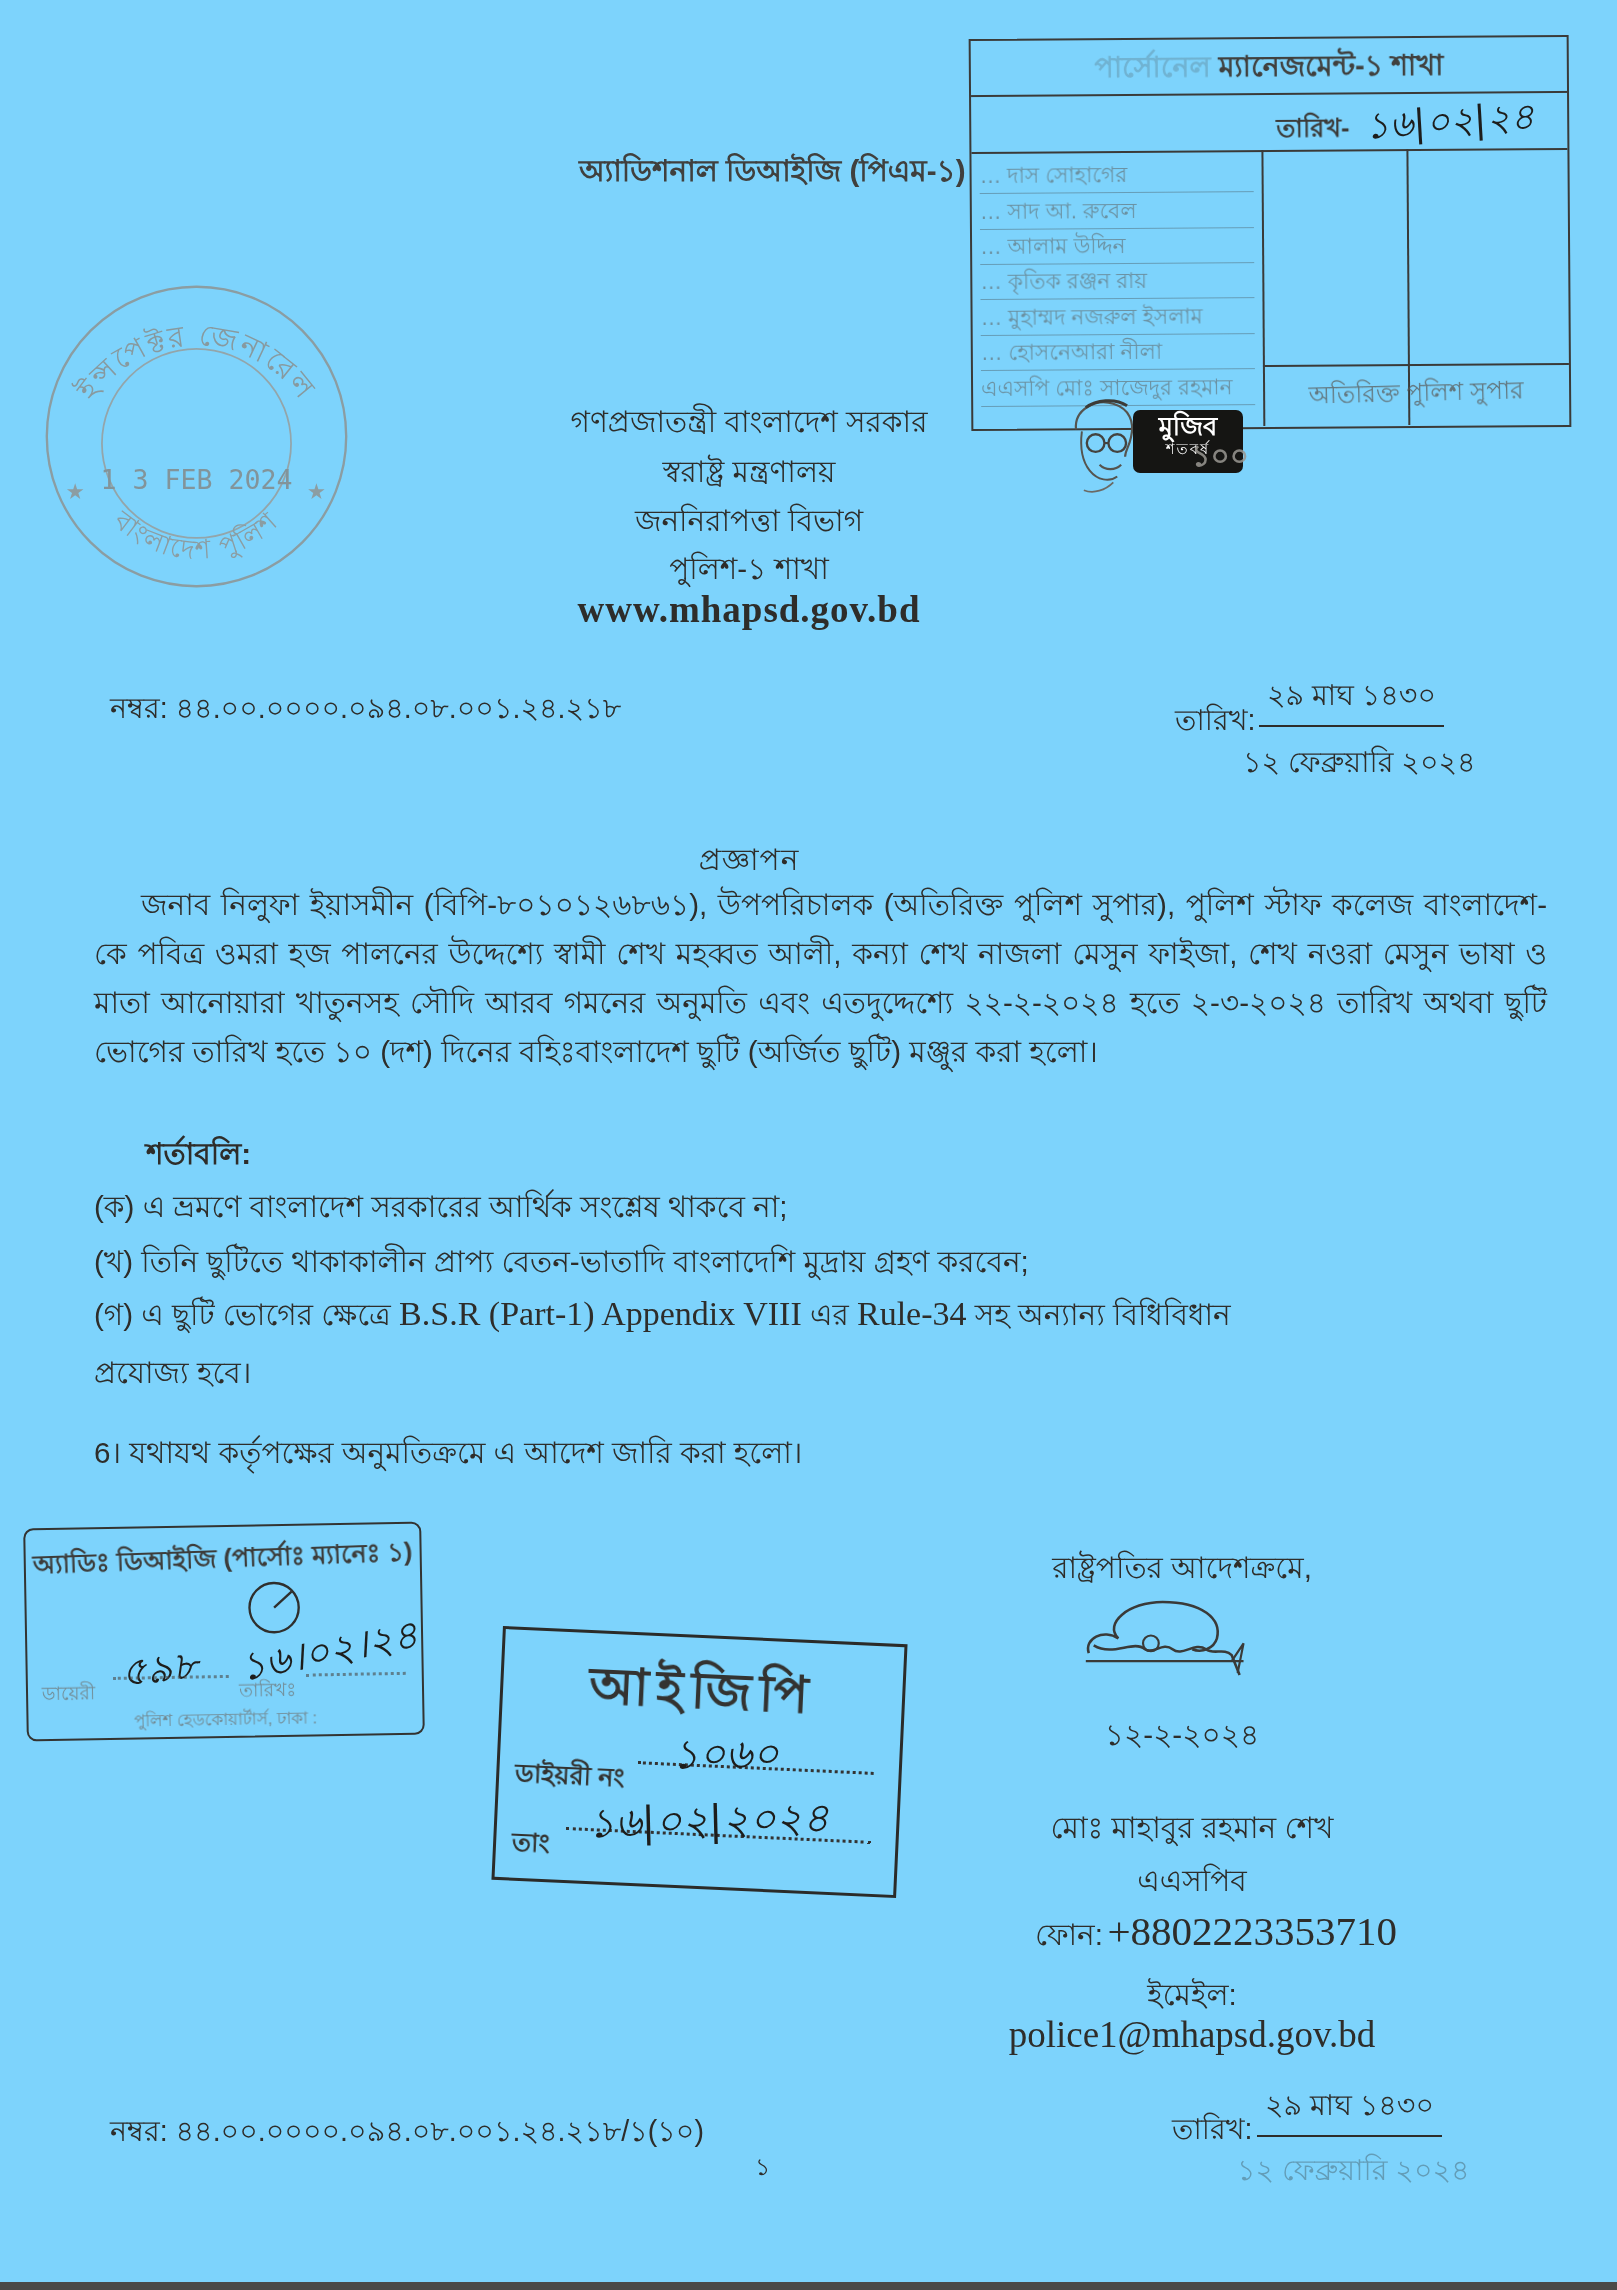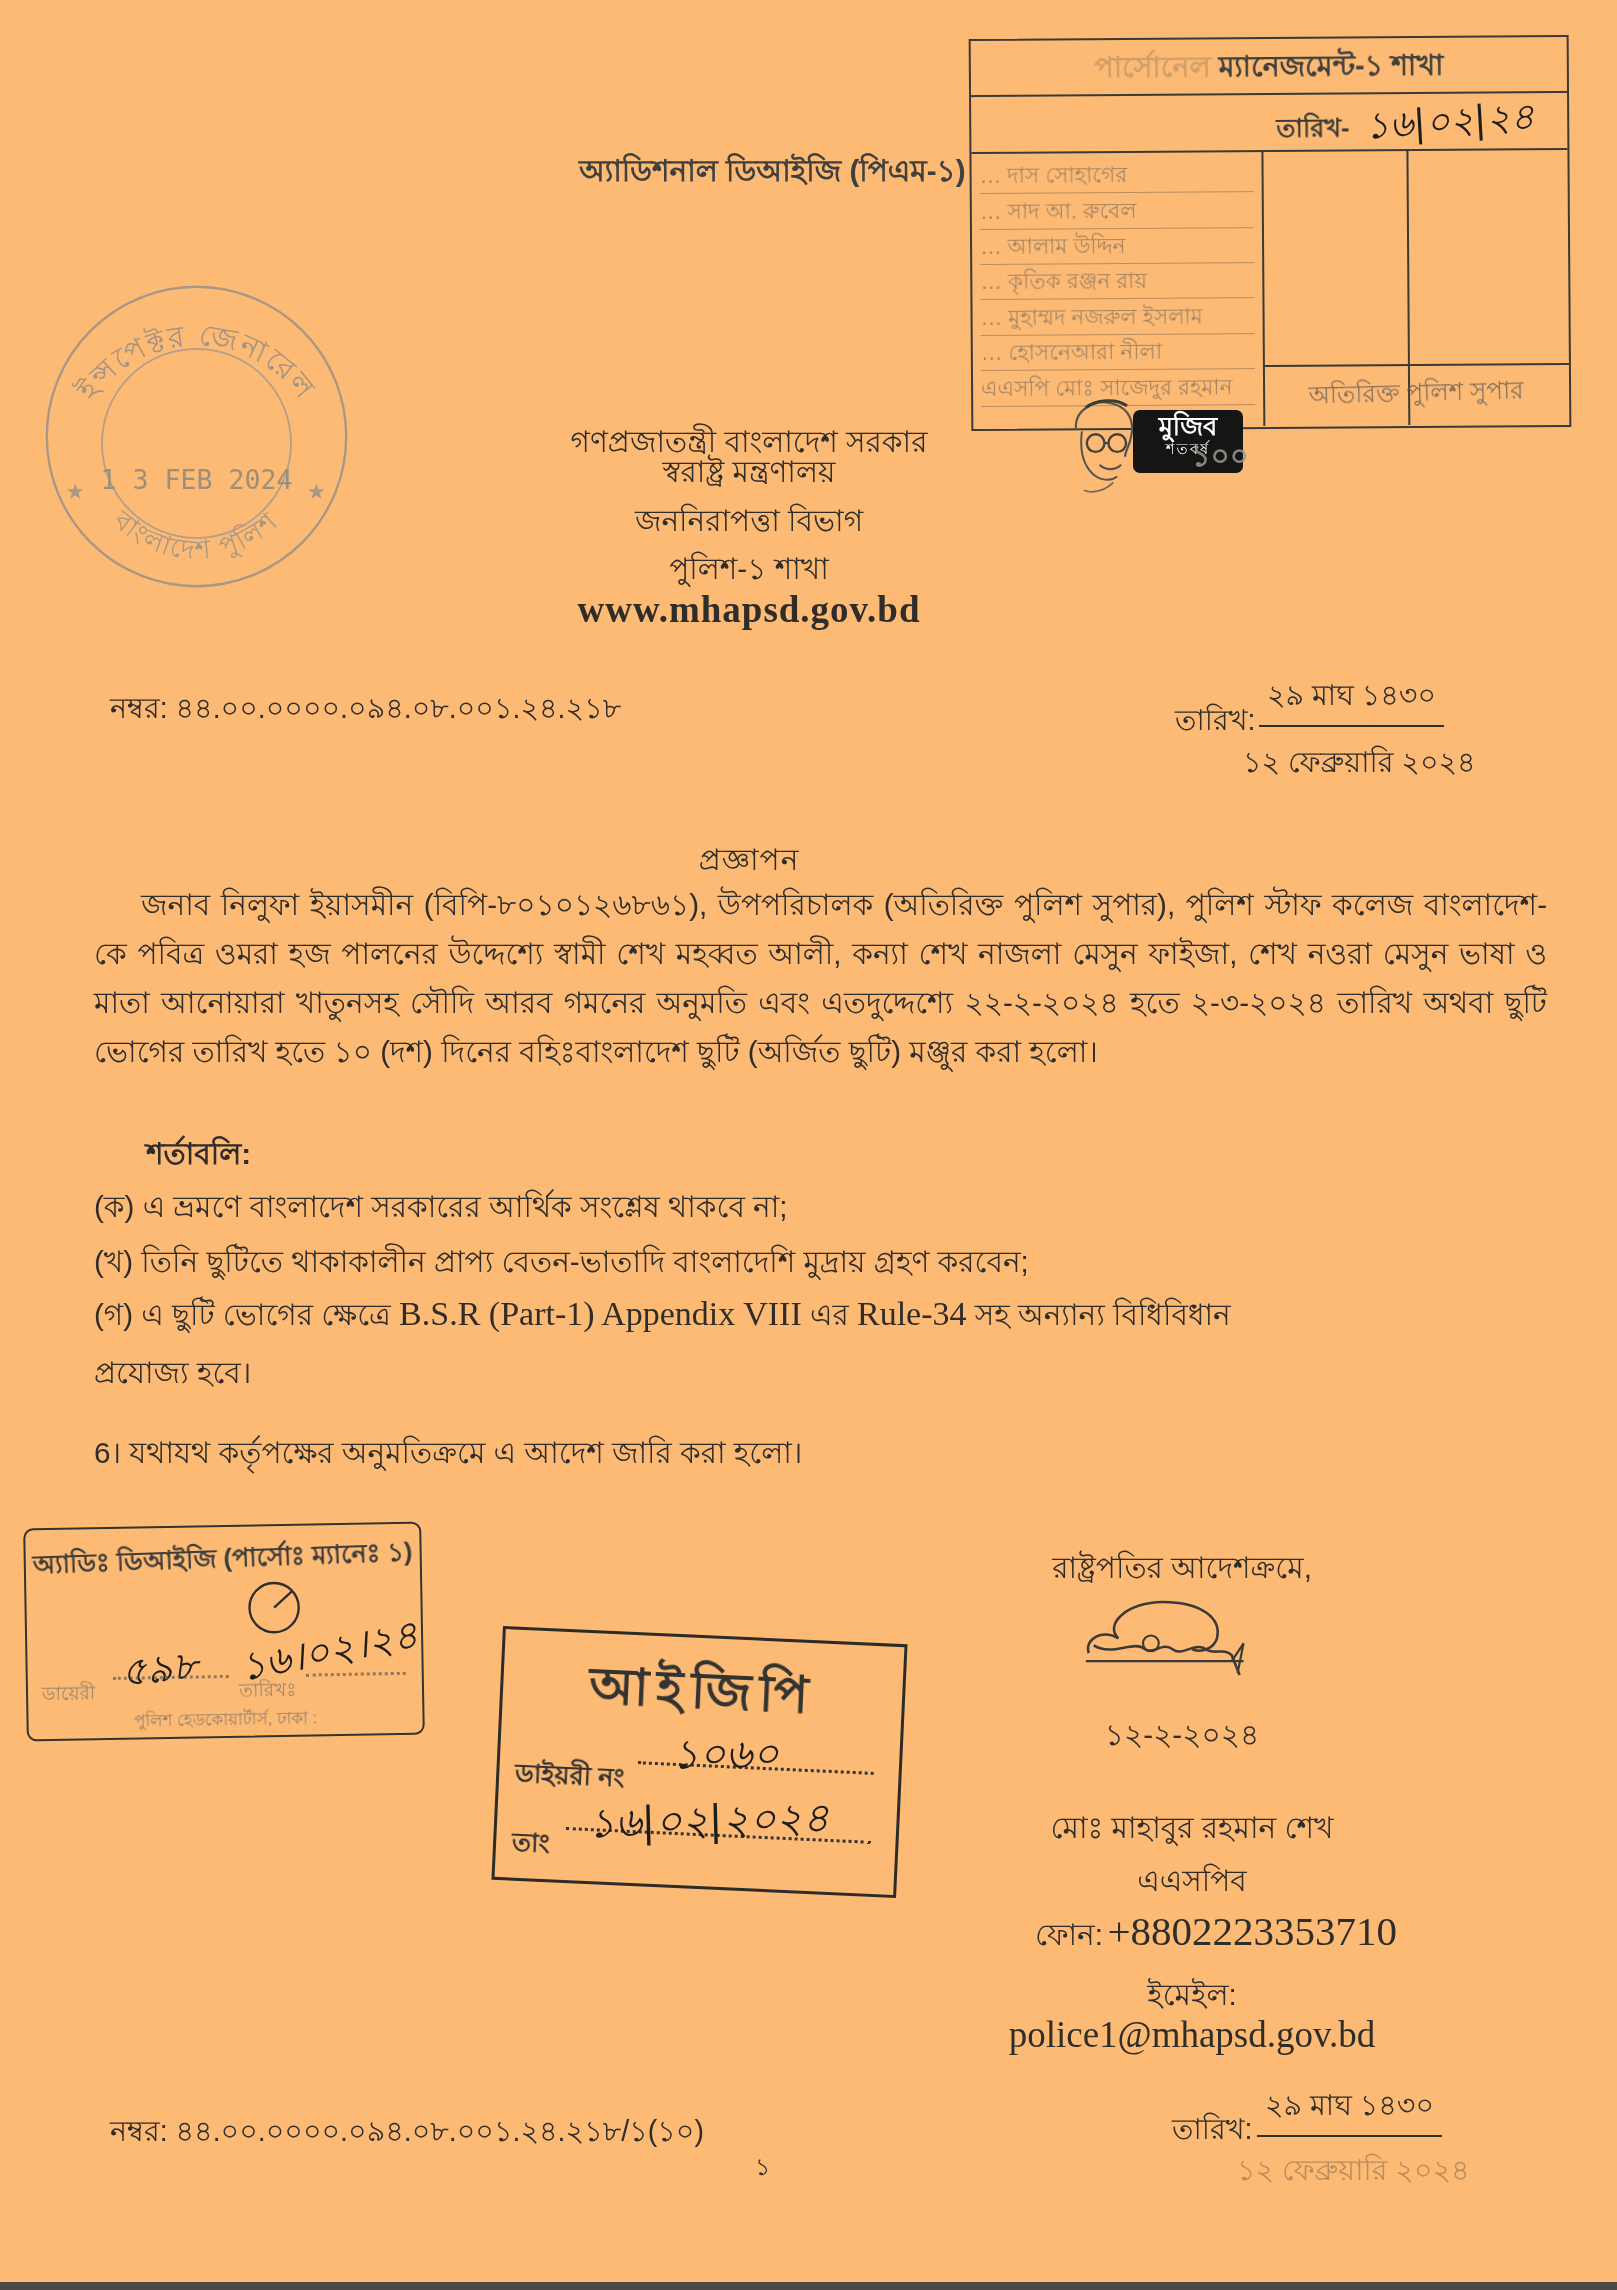--- a/index.html
+++ b/index.html
@@ -1,16 +1,16 @@
 <!DOCTYPE html>
 <html lang="bn"><head>
 <meta charset="utf-8">
 <style>
   html,body{margin:0;padding:0;background:#e8e6e0;}
-  #page{position:relative;width:1617px;height:2290px;background:#fdba74;overflow:hidden;
+  #page{position:relative;width:1617px;height:2290px;background:#7dd3fc;overflow:hidden;
         font-family:"Liberation Sans",sans-serif;color:#2e2d2a;}
   .abs{position:absolute;}
   .bn{font-family:"Liberation Sans",sans-serif;}
   .serif{font-family:"Liberation Serif",serif;}
   .center{text-align:center;}
   .stamp{color:#40403e;filter:blur(0.3px);}
   .hand{font-family:"DejaVu Sans",sans-serif;font-style:italic;color:#1d1d1b;}
   
   #routing{left:970px;top:37px;width:596px;height:388px;border:2.5px solid #3a3a38;
            transform:rotate(-.4deg);background:rgba(255,255,255,.0);}
@@ -116,21 +116,21 @@
       <textPath href="#arcTop" startOffset="50%" text-anchor="middle">ইন্সপেক্টর জেনারেল</textPath>
     </text>
     <text font-size="27" fill="#908f8a" font-family="Liberation Sans, sans-serif" letter-spacing="2">
       <textPath href="#arcBot" startOffset="50%" text-anchor="middle">বাংলাদেশ পুলিশ</textPath>
     </text>
     <text x="165" y="218" text-anchor="middle" font-size="27" fill="#84837f" font-family="DejaVu Sans Mono, monospace">1 3  FEB  2024</text>
     <text x="33" y="228" font-size="22" fill="#918f8a">★</text>
     <text x="278" y="228" font-size="22" fill="#918f8a">★</text>
   </svg>
 
-  <div class="abs hline bn" style="top:399px;margin-top:20px;">গণপ্রজাতন্ত্রী বাংলাদেশ সরকার</div>
+  <div class="abs hline bn" style="top:399px;">গণপ্রজাতন্ত্রী বাংলাদেশ সরকার</div>
   <div class="abs hline bn" style="top:449px;">স্বরাষ্ট্র মন্ত্রণালয়</div>
   <div class="abs hline bn" style="top:498px;">জননিরাপত্তা বিভাগ</div>
   <div class="abs hline bn" style="top:546px;">পুলিশ-১ শাখা</div>
   <div class="abs hline serif" style="top:588px;font-size:37px;font-weight:600;letter-spacing:1px;">www.mhapsd.gov.bd</div>
 
   <div id="mujib" class="abs">
     <svg width="94" height="110" viewBox="0 0 95 112">
       <path d="M20,38 C18,18 40,6 58,12 C74,17 80,30 76,46 C74,56 70,60 70,66" fill="none" stroke="#55544f" stroke-width="2.2"></path>
       <path d="M26,40 C24,56 26,70 34,80 C42,90 54,92 62,86" fill="none" stroke="#55544f" stroke-width="2"></path>
       <circle cx="40" cy="52" r="9" fill="none" stroke="#44433f" stroke-width="2.4"></circle>

